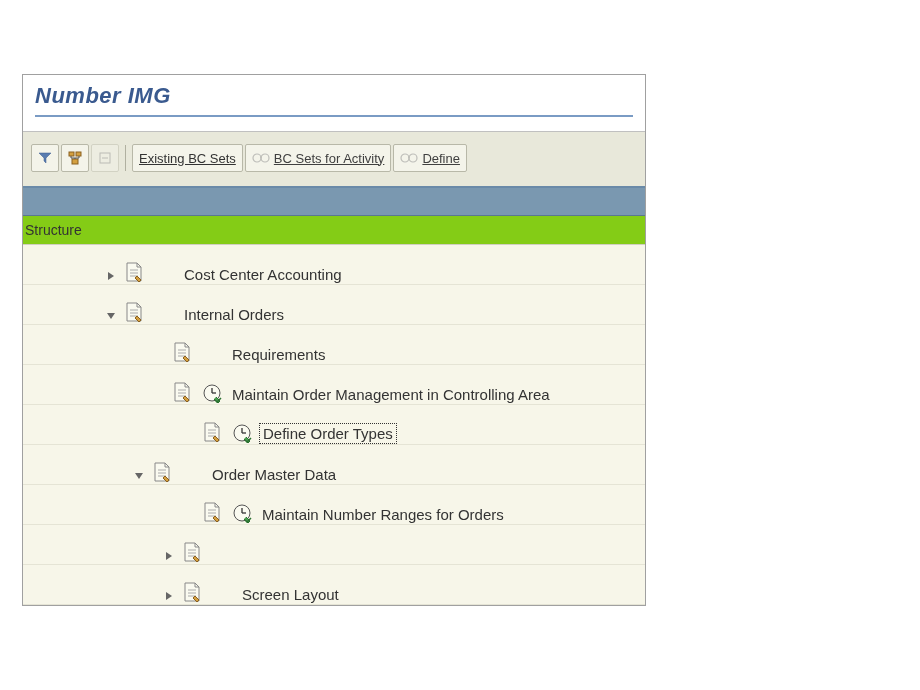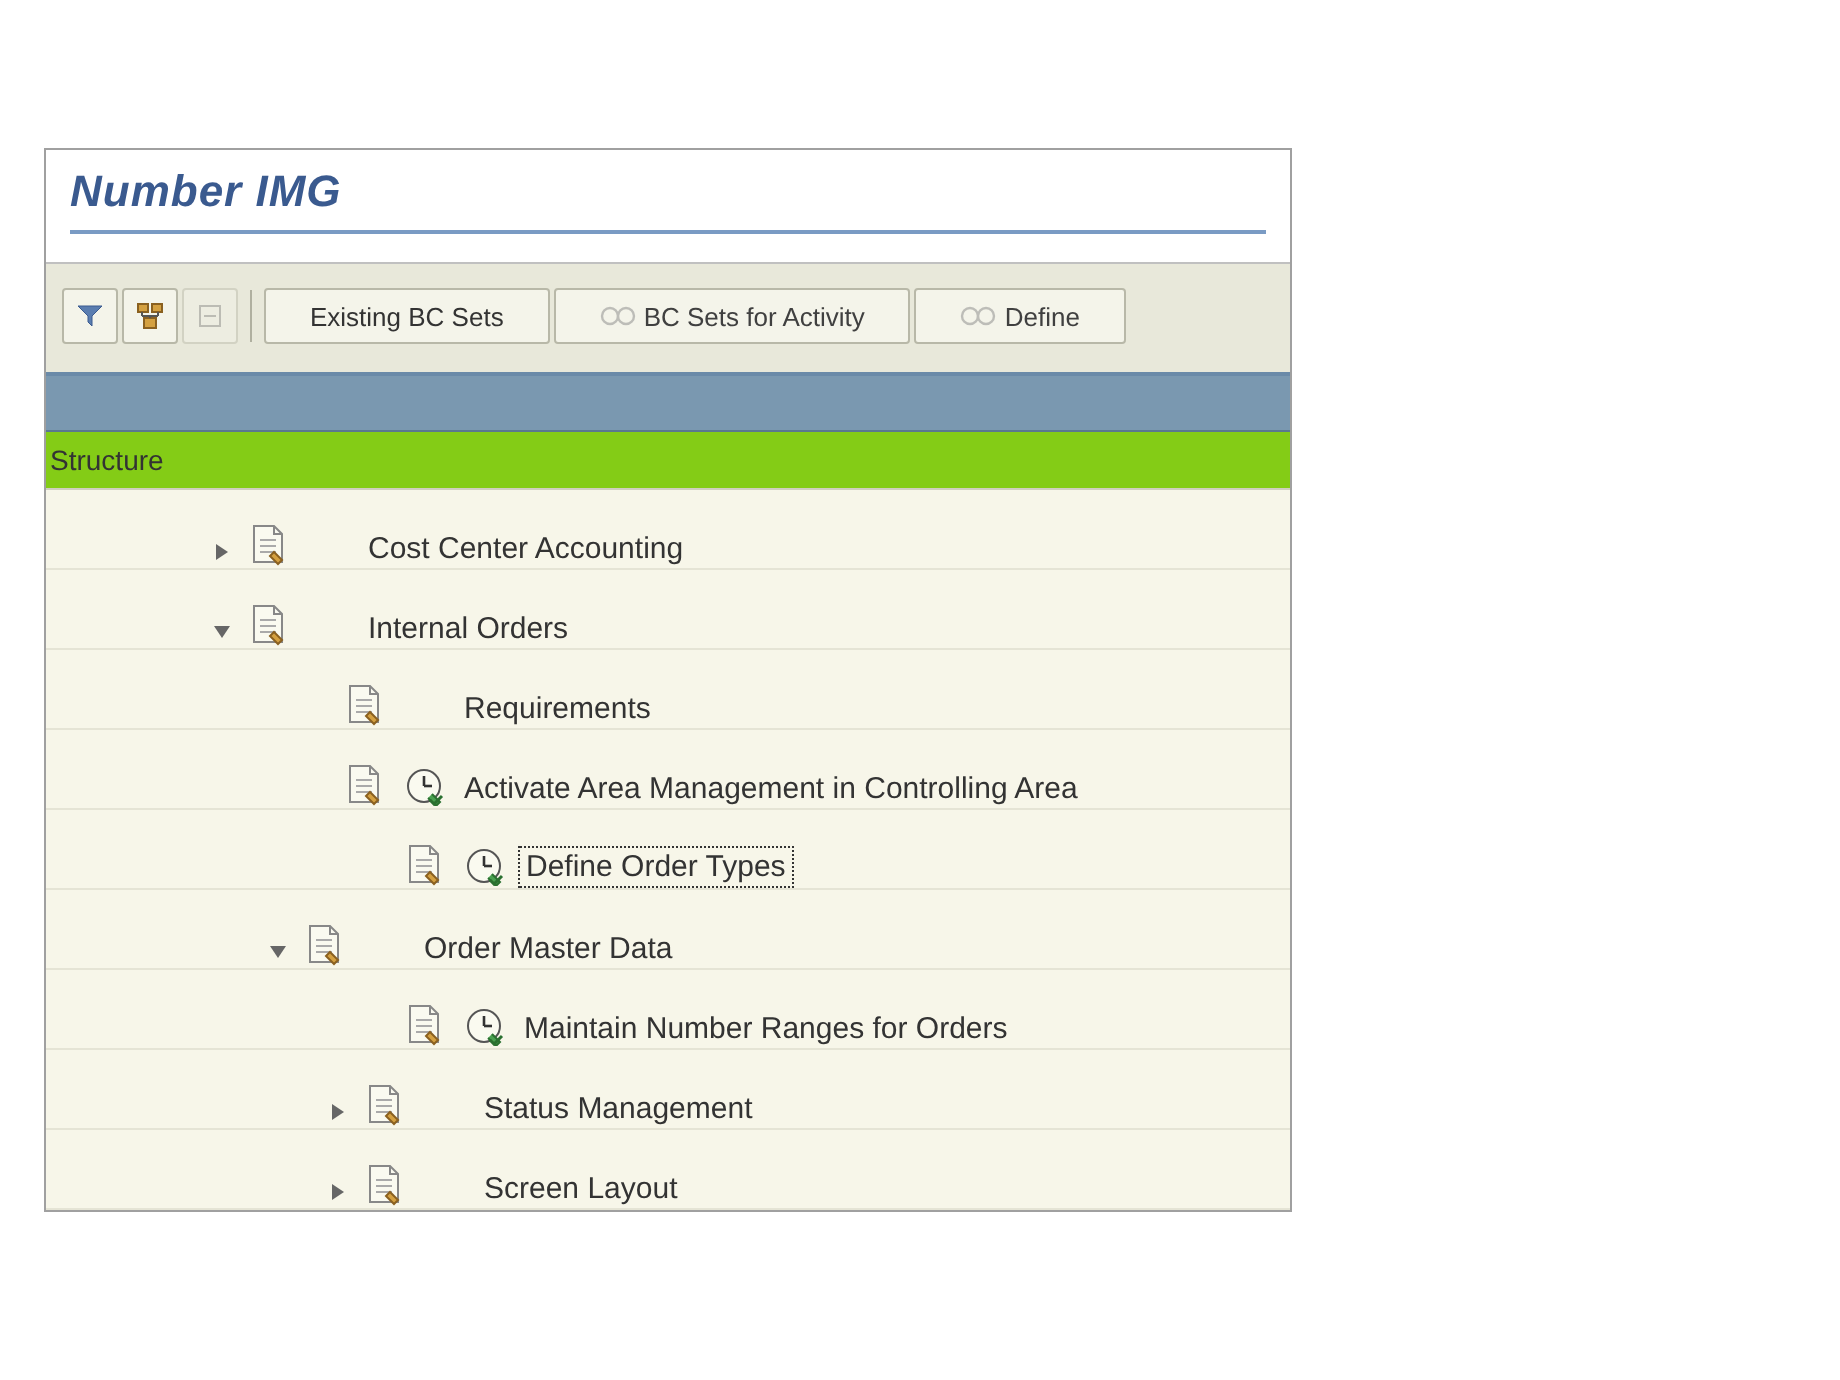--- a/index.html
+++ b/index.html
@@ -62,31 +62,32 @@
       cursor: default;
     }
     .toolbar-sep {
       width: 1px;
       height: 26px;
       background: #b0b0a0;
       margin: 0 4px;
     }
     .toolbar-text-btn {
       height: 28px;
-      padding: 0 22px;
+      padding: 0 6px;
       background: #f4f4ea;
       border: 1px solid #b8b8a8;
       border-radius: 2px;
       font-size: 13px;
       color: #333;
       display: inline-flex;
       align-items: center;
       gap: 4px;
       cursor: pointer;
       white-space: nowrap;
+      text-decoration: underline;
     }
     .toolbar-text-btn.disabled {
       color: #404040;
       cursor: default;
     }
     .toolbar-text-btn.disabled .glasses-icon {
       opacity: 0.5;
     }
     .content-bar {
       height: 28px;
@@ -290,21 +291,21 @@
           </span>
           <span class="clock-icon">
             <svg width="20" height="20" viewBox="0 0 20 20">
               <circle cx="10" cy="10" r="8" fill="#fafaf0" stroke="#555"></circle>
               <line x1="10" y1="10" x2="10" y2="5" stroke="#333" stroke-width="1.3"></line>
               <line x1="10" y1="10" x2="14" y2="10" stroke="#333" stroke-width="1.3"></line>
               <path d="M14 14 L18 18 L16 20 L12 16" fill="#4aa050" stroke="#2a7030"></path>
               <path d="M13 17 L15 19 L19 15" fill="none" stroke="#2a7030" stroke-width="1.5"></path>
             </svg>
           </span>
-          <span class="tree-label">Activate Area Management in Controlling Area</span>
+          <span class="tree-label">Maintain Order Management in Controlling Area</span>
         </div>
         <div class="tree-row">
           <span class="tree-indent" style="width: 158px;"></span>
           <span class="tree-toggle empty"></span>
           <span class="doc-icon">
             <svg width="20" height="22" viewBox="0 0 20 22">
               <path d="M3 2 L13 2 L17 6 L17 20 L3 20 Z" fill="#fafaf0" stroke="#888"></path>
               <path d="M13 2 L13 6 L17 6" fill="none" stroke="#888"></path>
               <line x1="6" y1="9" x2="14" y2="9" stroke="#aaa"></line>
               <line x1="6" y1="12" x2="14" y2="12" stroke="#aaa"></line>
@@ -378,21 +379,20 @@
             <svg width="20" height="22" viewBox="0 0 20 22">
               <path d="M3 2 L13 2 L17 6 L17 20 L3 20 Z" fill="#fafaf0" stroke="#888"></path>
               <path d="M13 2 L13 6 L17 6" fill="none" stroke="#888"></path>
               <line x1="6" y1="9" x2="14" y2="9" stroke="#aaa"></line>
               <line x1="6" y1="12" x2="14" y2="12" stroke="#aaa"></line>
               <line x1="6" y1="15" x2="14" y2="15" stroke="#aaa"></line>
               <path d="M13 15 L17 19 L15 21 L11 17 Z" fill="#d4a040" stroke="#8a6020"></path>
             </svg>
           </span>
           <span style="width: 28px; display: inline-block;"></span>
-          <span class="tree-label">Status Management</span>
         </div>
         <div class="tree-row">
           <span class="tree-indent" style="width: 138px;"></span>
           <span class="tree-toggle">
             <svg width="12" height="12" viewBox="0 0 12 12">
               <path d="M3 2 L9 6 L3 10 Z" fill="#666"></path>
             </svg>
           </span>
           <span class="doc-icon">
             <svg width="20" height="22" viewBox="0 0 20 22">

